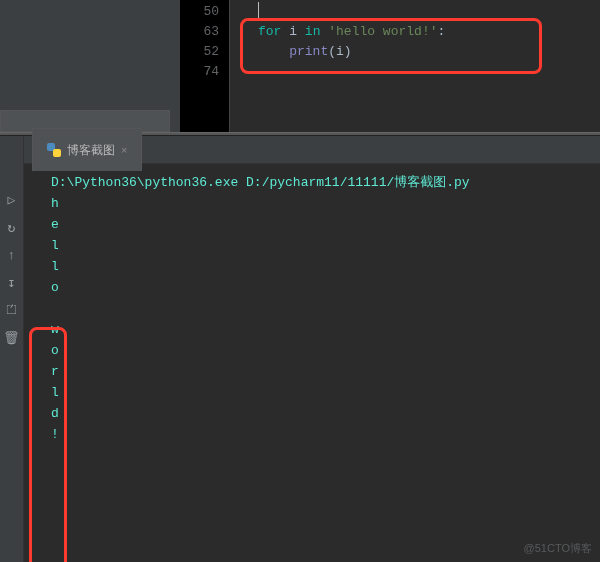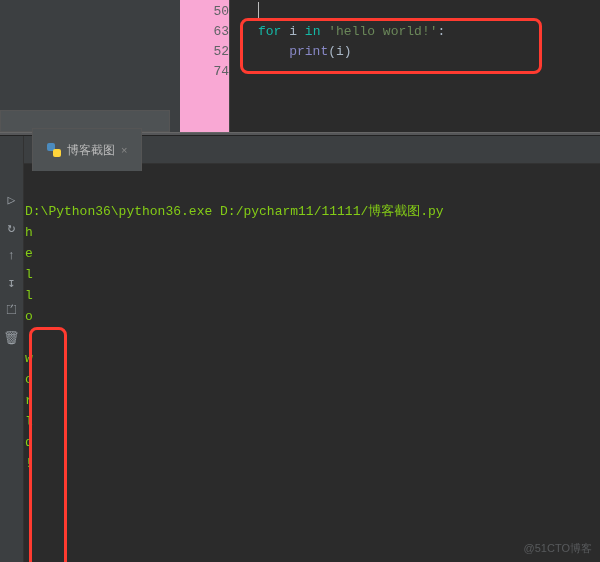--- a/index.html
+++ b/index.html
@@ -26,22 +26,23 @@
   }
   .left-strip .bottom-piece {
     position: absolute;
     bottom: 0; left: 0;
     width: 170px; height: 22px;
     background: #4e5254;
     border: 1px solid #555;
   }
   .gutter {
     width: 50px;
-    background: #f9a8d4;
+    background: #000000;
     text-align: right;
+    padding-right: 10px;
     padding-top: 2px;
     color: #606366;
     line-height: 20px;
     border-right: 1px solid #444;
   }
   .gutter div { height: 20px; }
   .code {
     flex: 1;
     background: #2b2b2b;
     padding-top: 2px;
@@ -125,26 +126,25 @@
   }
   .py-icon::before, .py-icon::after {
     content: "";
     position: absolute;
     width: 8px; height: 8px;
     border-radius: 2px;
   }
   .py-icon::before { background: #4b8bbe; top: 0; left: 0; }
   .py-icon::after  { background: #ffd43b; bottom: 0; right: 0; }
   .console {
-    padding: 8px 1px;
+    padding: 8px 27px;
     line-height: 21px;
     white-space: pre;
-    color: #84cc16;
-    position: relative;
-    margin-top: 29px;
+    color: #5eead4;
+    position: relative;
   }
   .out-box {
     position: absolute;
     border: 3px solid #ff3b30;
     border-radius: 8px;
     left: 29px; top: 191px;
     width: 38px; height: 300px;
     pointer-events: none;
   }
   .watermark {

